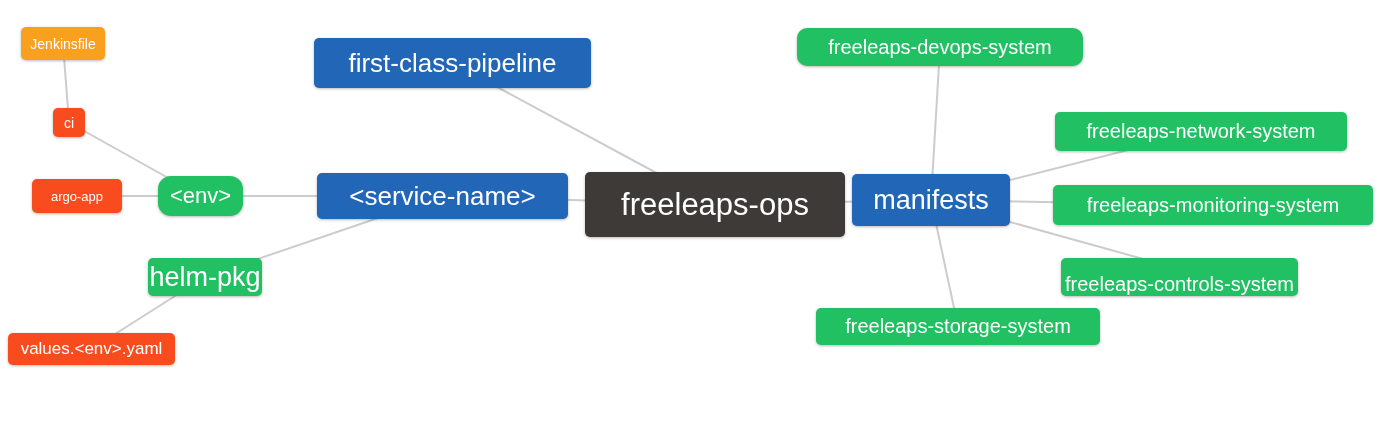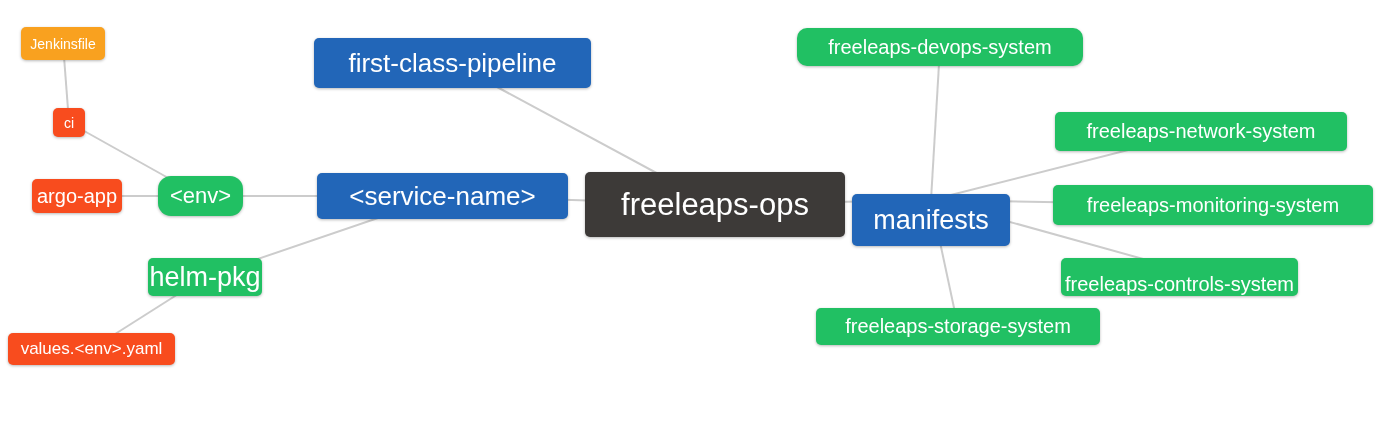--- a/index.html
+++ b/index.html
@@ -63,42 +63,42 @@
       <line x1="931" y1="200" x2="1208" y2="277" stroke="#cccccc"></line>
       <line x1="931" y1="200" x2="958" y2="326.5" stroke="#cccccc"></line>
     </svg>
 
 <div class="node c-orange" style="left: 21px; top: 27px; width: 84px; height: 33px; font-size: 14px;">
       <span>Jenkinsfile</span>
     </div>
     <div class="node c-red" style="left: 53px; top: 108px; width: 32px; height: 29px; font-size: 14px;">
       <span>ci</span>
     </div>
-    <div class="node c-red" style="left: 32px; top: 179px; width: 90px; height: 34px; font-size: 20px;">
+    <div class="node c-red" style="left: 32px; top: 179px; width: 90px; height: 34px; font-size: 13px;">
       <span>argo-app</span>
     </div>
     <div class="node c-green" style="left: 158px; top: 176px; width: 85px; height: 40px; font-size: 22px; border-radius: 13px;">
       <span>&lt;env&gt;</span>
     </div>
     <div class="node c-green" style="left: 148px; top: 258px; width: 114px; height: 38px; font-size: 27px;">
       <span>helm-pkg</span>
     </div>
     <div class="node c-red" style="left: 8px; top: 333px; width: 167px; height: 32px; font-size: 17px;">
       <span>values.&lt;env&gt;.yaml</span>
     </div>
     <div class="node c-blue" style="left: 314px; top: 38px; width: 277px; height: 50px; font-size: 26px;">
       <span>first-class-pipeline</span>
     </div>
     <div class="node c-blue" style="left: 317px; top: 173px; width: 251px; height: 46px; font-size: 26px;">
       <span>&lt;service-name&gt;</span>
     </div>
     <div class="node c-dark" style="left: 585px; top: 172px; width: 260px; height: 65px; font-size: 31px;">
       <span>freeleaps-ops</span>
     </div>
-    <div class="node c-blue" style="left: 852px; top: 174px; width: 158px; height: 52px; font-size: 27px; margin-top: 20px;">
+    <div class="node c-blue" style="left: 852px; top: 174px; width: 158px; height: 52px; font-size: 27px;">
       <span>manifests</span>
     </div>
     <div class="node c-green" style="left: 797px; top: 28px; width: 286px; height: 38px; font-size: 20px; border-radius: 10px;">
       <span>freeleaps-devops-system</span>
     </div>
     <div class="node c-green" style="left: 1055px; top: 112px; width: 292px; height: 39px; font-size: 20px;">
       <span>freeleaps-network-system</span>
     </div>
     <div class="node c-green" style="left: 1053px; top: 185px; width: 320px; height: 40px; font-size: 20px;">
       <span>freeleaps-monitoring-system</span>

